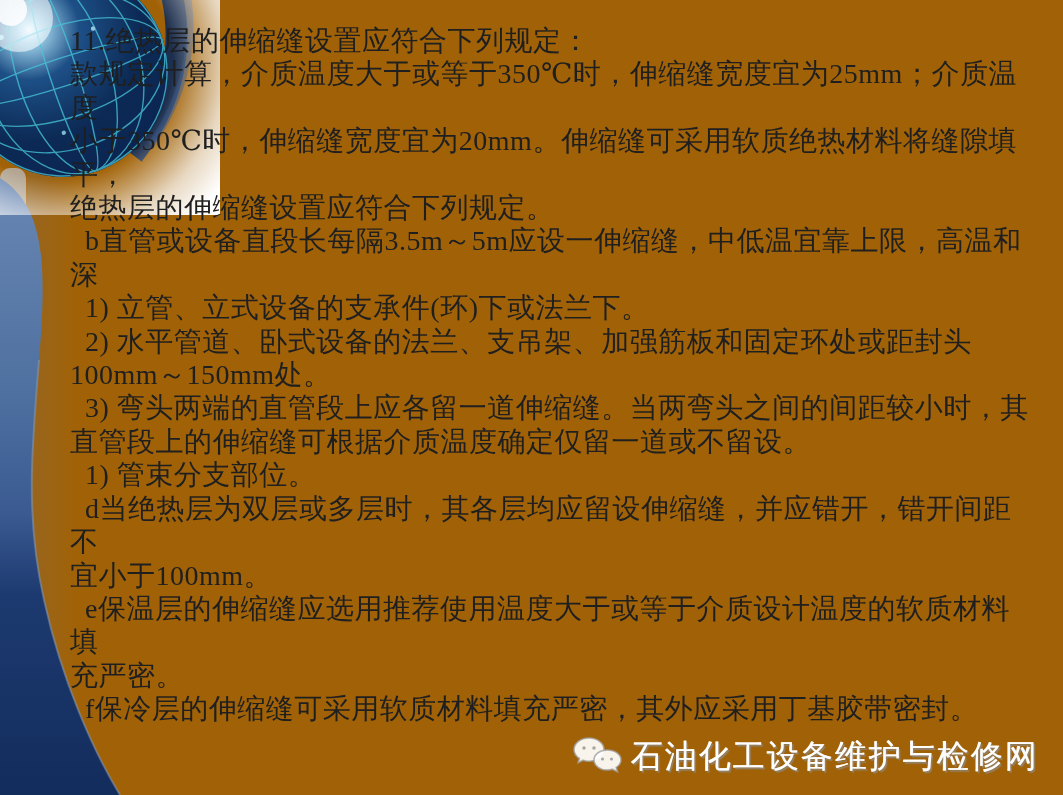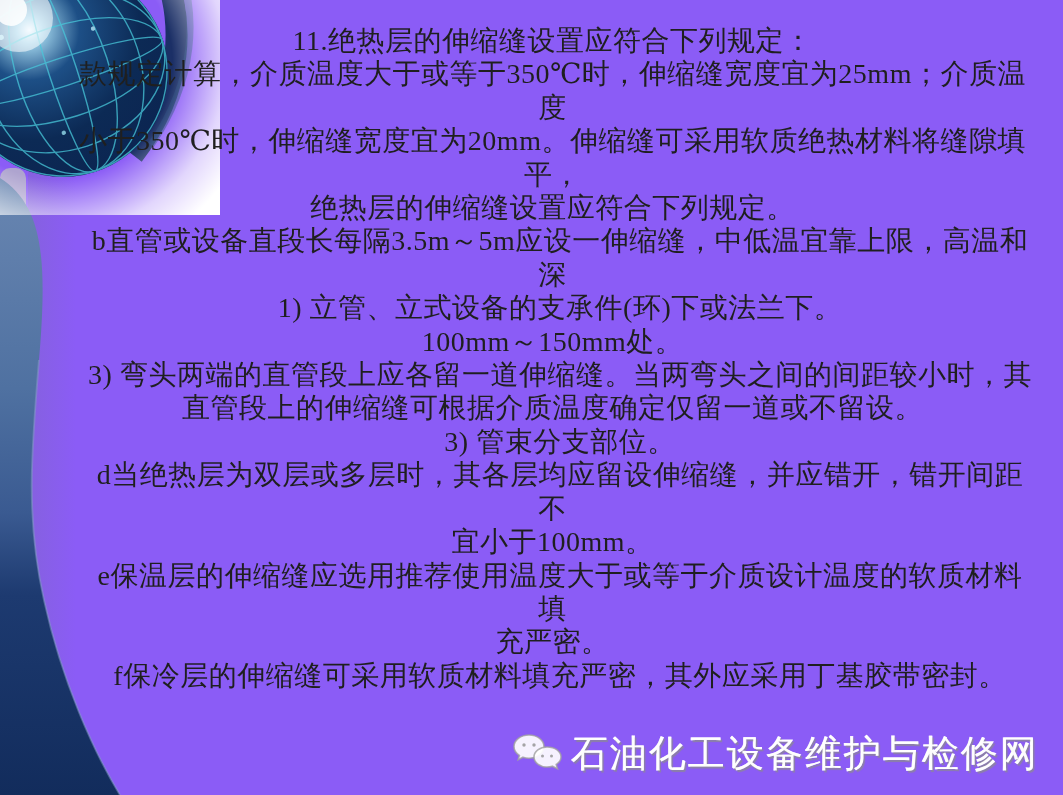--- a/index.html
+++ b/index.html
@@ -1,22 +1,21 @@
 <!DOCTYPE html>
 <html><head>
 <meta charset="utf-8">
 <style>
   html,body{margin:0;padding:0;}
   .slide{
     position:relative;
     width:1063px;height:795px;
-    background:#8b5cf6;
+    background:#a16207;
     overflow:hidden;
     font-family:"Liberation Serif","DejaVu Serif",serif;
-    text-align:center;
   }
   
   .left-accent{
     position:absolute;left:0;top:0;width:150px;height:795px;z-index:0;
   }
   .soft-shadow-strip{
     position:absolute;left:28px;top:160px;width:60px;height:620px;z-index:0;
     background:linear-gradient(to right, rgba(110,115,130,0.20), rgba(110,115,130,0.0) 80%);
   }
   
@@ -36,21 +35,21 @@
     line-height:33.4px;
     letter-spacing:0.5px;
   }
   .text-line{white-space:pre-wrap;}
   
   .watermark{
     position:absolute;right:24px;bottom:16px;z-index:3;
     display:flex;align-items:center;gap:8px;
   }
   .watermark-label{
-    font-size:37px;
+    font-size:32px;
     letter-spacing:2px;
     color:rgba(255,255,255,0.96);
     text-shadow:1.5px 1.5px 1px rgba(140,140,140,0.75),
                 -0.5px -0.5px 0 rgba(255,255,255,0.9);
     font-family:"Liberation Sans","DejaVu Sans",sans-serif;
   }
 </style>
 </head>
 <body>
 
@@ -114,24 +113,25 @@
   </svg>
   <div class="globe-fade"></div>
 
   <div class="text-block">
     <div class="text-line">11.绝热层的伸缩缝设置应符合下列规定：</div>
     <div class="text-line">款规定计算，介质温度大于或等于350℃时，伸缩缝宽度宜为25mm；介质温度</div>
     <div class="text-line">小于350℃时，伸缩缝宽度宜为20mm。伸缩缝可采用软质绝热材料将缝隙填平，</div>
     <div class="text-line">绝热层的伸缩缝设置应符合下列规定。</div>
     <div class="text-line">  b直管或设备直段长每隔3.5m～5m应设一伸缩缝，中低温宜靠上限，高温和深</div>
     <div class="text-line">  1) 立管、立式设备的支承件(环)下或法兰下。</div>
+    <div class="text-line">  2) 水平管道、卧式设备的法兰、支吊架、加强筋板和固定环处或距封头</div>
     <div class="text-line">100mm～150mm处。</div>
     <div class="text-line">  3) 弯头两端的直管段上应各留一道伸缩缝。当两弯头之间的间距较小时，其</div>
     <div class="text-line">直管段上的伸缩缝可根据介质温度确定仅留一道或不留设。</div>
-    <div class="text-line">  3) 管束分支部位。</div>
+    <div class="text-line">  1) 管束分支部位。</div>
     <div class="text-line">  d当绝热层为双层或多层时，其各层均应留设伸缩缝，并应错开，错开间距不</div>
     <div class="text-line">宜小于100mm。</div>
     <div class="text-line">  e保温层的伸缩缝应选用推荐使用温度大于或等于介质设计温度的软质材料填</div>
     <div class="text-line">充严密。</div>
     <div class="text-line">  f保冷层的伸缩缝可采用软质材料填充严密，其外应采用丁基胶带密封。</div>
 
   </div>
 
   <div class="watermark">
     <svg width="52" height="42" viewBox="0 0 52 42" xmlns="http://www.w3.org/2000/svg">

